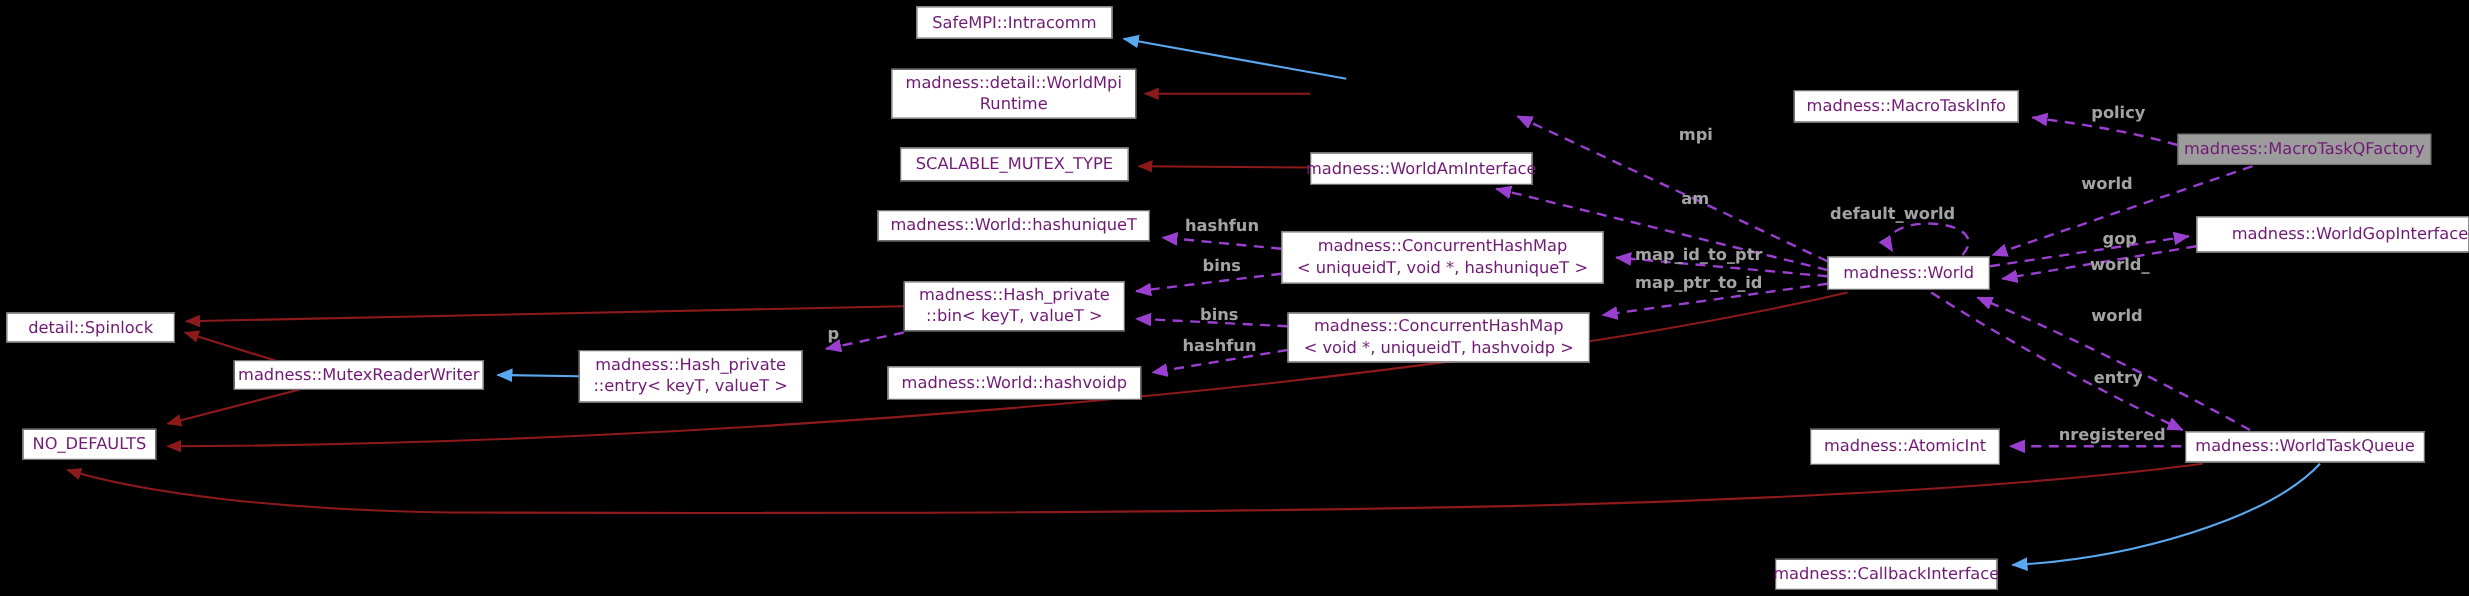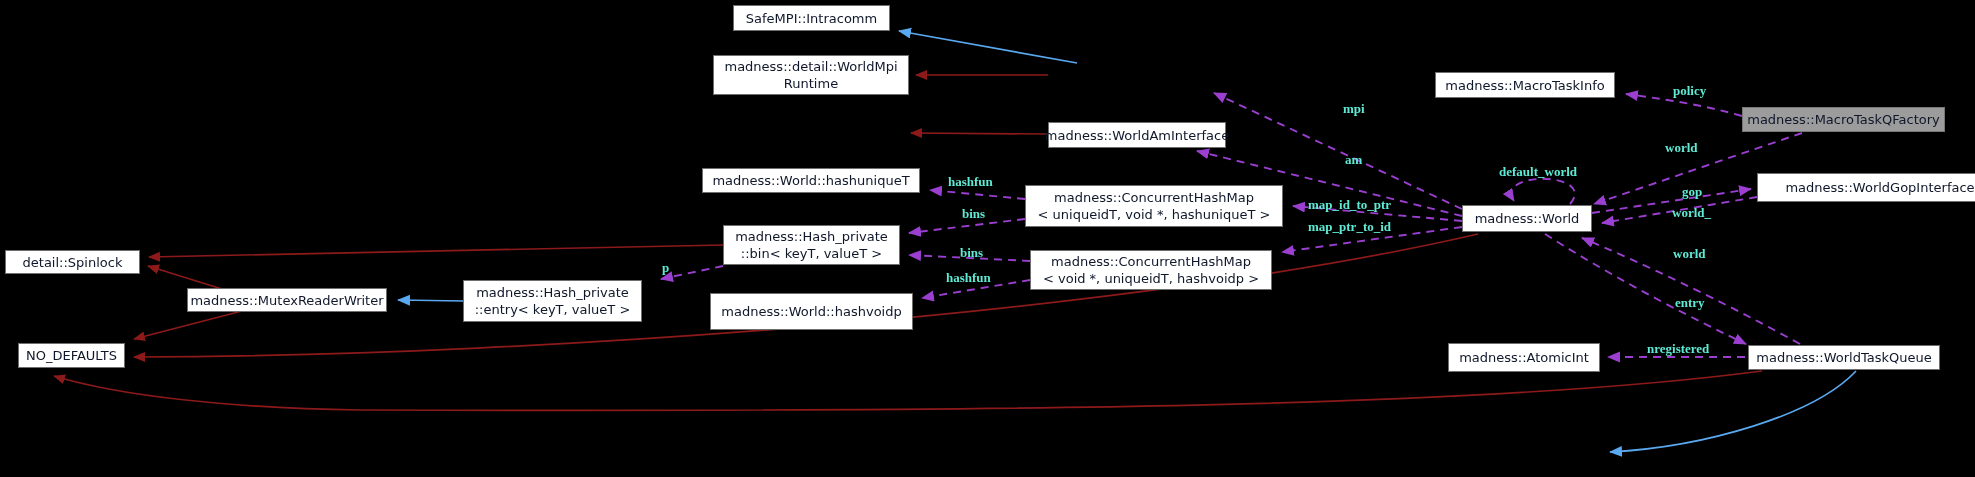--- a/index.html
+++ b/index.html
@@ -3,27 +3,27 @@
 <meta charset="utf-8">
 <style>
   html,body{margin:0;padding:0;background:#000;}
   .canvas{
     position:relative;width:1975px;height:477px;background:#000000;
     font-family:"DejaVu Sans","Liberation Sans",sans-serif;overflow:hidden;
   }
   svg.edges{position:absolute;left:0;top:0;pointer-events:none;}
   .node{
     position:absolute;display:flex;flex-direction:column;align-items:center;justify-content:center;
-    background:#ffffff;border:1.4px solid #6e6e6e;color:#0f172a;
+    background:#ffffff;border:1.4px solid #6e6e6e;color:#701a75;
     font-size:13px;line-height:17px;text-align:right;white-space:nowrap;box-sizing:border-box;
     cursor:pointer;
   }
   .node.gray{background:#9c9c9c;border-color:#767676;}
   .elabel{
-    position:absolute;color:#5eead4;font-size:13px;font-weight:600;white-space:nowrap;font-family:Liberation Serif, serif;
+    position:absolute;color:#a3a3a3;font-size:13px;font-weight:600;white-space:nowrap;
   }
 </style>
 </head>
 <body>
 
 <div class="canvas">
 
   <svg class="edges" width="1975" height="477" viewBox="0 0 1975 477">
     <defs>
       <marker id="arr-red" markerWidth="13" markerHeight="11" refX="11" refY="5" orient="auto" markerUnits="userSpaceOnUse">
@@ -76,31 +76,34 @@
 
   <div class="node" style="left:733px;top:5px;width:157px;height:26px">
     <span>SafeMPI::Intracomm</span>
   </div>
 
   <div class="node" style="left:713px;top:55px;width:196px;height:40px">
     <span>madness::detail::WorldMpi</span>
     <span>Runtime</span>
   </div>
 
+  <div class="node" style="left:720px;top:118px;width:183px;height:27px">
+    <span>SCALABLE_MUTEX_TYPE</span>
+  </div>
 
   <div class="node" style="left:702px;top:168px;width:218px;height:25px">
     <span>madness::World::hashuniqueT</span>
   </div>
 
   <div class="node" style="left:723px;top:225px;width:177px;height:40px">
     <span>madness::Hash_private</span>
     <span>::bin&lt; keyT, valueT &gt;</span>
   </div>
 
-  <div class="node" style="left:710px;top:293px;width:203px;height:37px">
+  <div class="node" style="left:710px;top:293px;width:203px;height:27px">
     <span>madness::World::hashvoidp</span>
   </div>
 
   <div class="node" style="left:5px;top:250px;width:135px;height:24px">
     <span>detail::Spinlock</span>
   </div>
 
   <div class="node" style="left:187px;top:288px;width:200px;height:24px">
     <span>madness::MutexReaderWriter</span>
   </div>
@@ -146,32 +149,35 @@
   </div>
 
   <div class="node" style="left:1448px;top:343px;width:152px;height:29px">
     <span>madness::AtomicInt</span>
   </div>
 
   <div class="node" style="left:1748px;top:345px;width:192px;height:25px">
     <span>madness::WorldTaskQueue</span>
   </div>
 
+  <div class="node" style="left:1420px;top:447px;width:178px;height:25px">
+    <span>madness::CallbackInterface</span>
+  </div>
 
   <span class="elabel" style="left:1343px;top:101px">mpi</span>
   <span class="elabel" style="left:1345px;top:152px">am</span>
   <span class="elabel" style="left:1308px;top:197px">map_id_to_ptr</span>
   <span class="elabel" style="left:1308px;top:219px">map_ptr_to_id</span>
   <span class="elabel" style="left:948px;top:174px">hashfun</span>
   <span class="elabel" style="left:962px;top:206px">bins</span>
   <span class="elabel" style="left:960px;top:245px">bins</span>
   <span class="elabel" style="left:946px;top:270px">hashfun</span>
   <span class="elabel" style="left:662px;top:260px">p</span>
   <span class="elabel" style="left:1673px;top:83px">policy</span>
   <span class="elabel" style="left:1665px;top:140px">world</span>
-  <span class="elabel" style="left:1499px;top:164px">default_world</span>
+  <span class="elabel" style="left:1464px;top:164px">default_world</span>
   <span class="elabel" style="left:1682px;top:184px">gop</span>
   <span class="elabel" style="left:1672px;top:205px">world_</span>
   <span class="elabel" style="left:1673px;top:246px">world</span>
   <span class="elabel" style="left:1675px;top:295px">entry</span>
   <span class="elabel" style="left:1647px;top:341px">nregistered</span>
 
 </div>
 
 </body></html>

